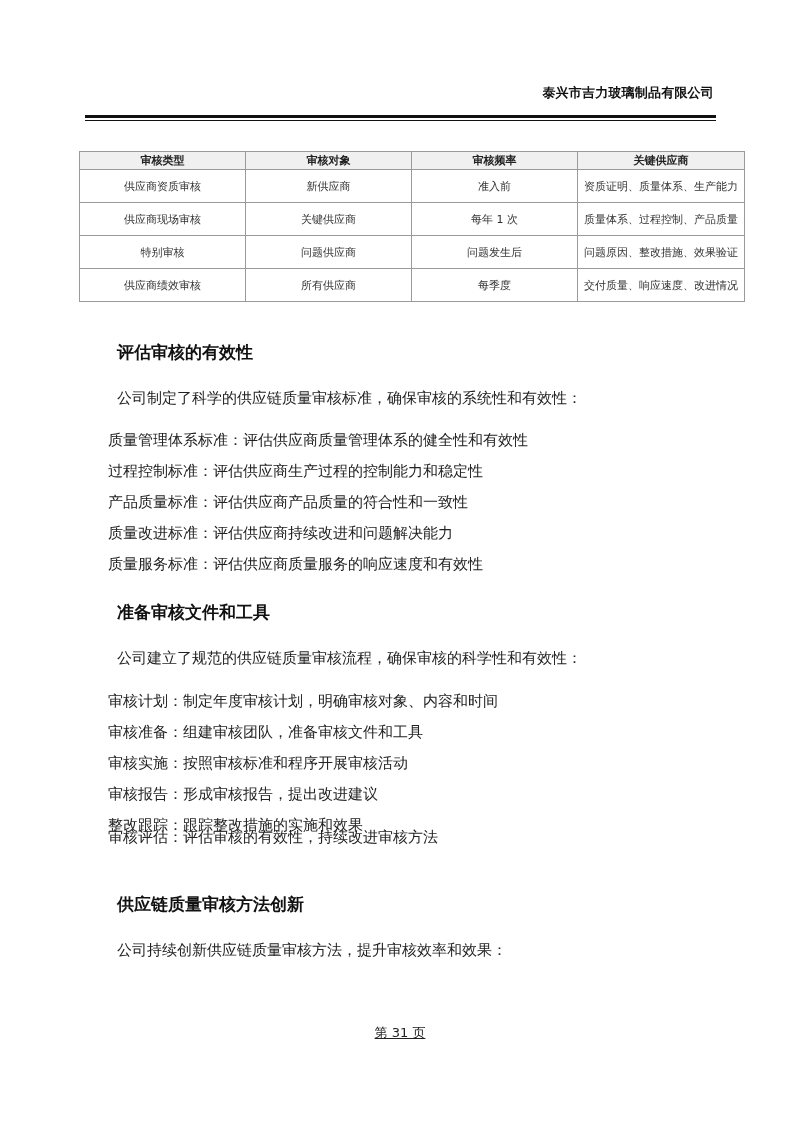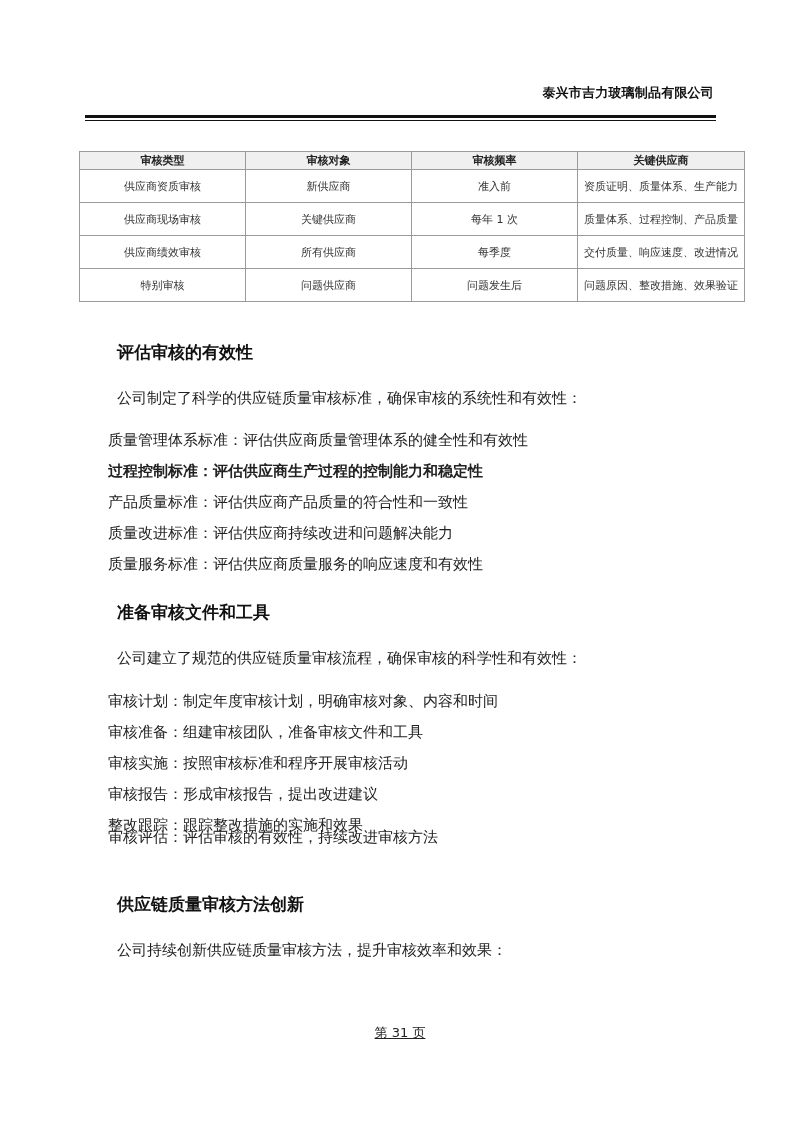--- a/index.html
+++ b/index.html
@@ -51,38 +51,38 @@
       <td>准入前</td>
       <td class="content">资质证明、质量体系、生产能力</td>
     </tr>
     <tr>
       <td>供应商现场审核</td>
       <td>关键供应商</td>
       <td>每年 1 次</td>
       <td class="content">质量体系、过程控制、产品质量</td>
     </tr>
     <tr>
+      <td>特别审核</td>
+      <td>问题供应商</td>
+      <td>问题发生后</td>
+      <td class="content">问题原因、整改措施、效果验证</td>
+    </tr>
+    <tr>
       <td>供应商绩效审核</td>
       <td>所有供应商</td>
       <td>每季度</td>
       <td class="content">交付质量、响应速度、改进情况</td>
-    </tr>
-    <tr>
-      <td>特别审核</td>
-      <td>问题供应商</td>
-      <td>问题发生后</td>
-      <td class="content">问题原因、整改措施、效果验证</td>
     </tr>
   </tbody>
 </table>
 
 <div class="section-title" style="top:341px;">评估审核的有效性</div>
 <div class="intro" style="top:389px;">公司制定了科学的供应链质量审核标准，确保审核的系统性和有效性：</div>
 <div class="list-item" style="top:431px;">质量管理体系标准：评估供应商质量管理体系的健全性和有效性</div>
-<div class="list-item" style="top:462px;font-weight:bold;">过程控制标准：评估供应商生产过程的控制能力和稳定性</div>
+<div class="list-item" style="top:462px;">过程控制标准：评估供应商生产过程的控制能力和稳定性</div>
 <div class="list-item" style="top:493px;">产品质量标准：评估供应商产品质量的符合性和一致性</div>
 <div class="list-item" style="top:524px;">质量改进标准：评估供应商持续改进和问题解决能力</div>
 <div class="list-item" style="top:555px;">质量服务标准：评估供应商质量服务的响应速度和有效性</div>
 
 <div class="section-title" style="top:601px;">准备审核文件和工具</div>
 <div class="intro" style="top:649px;">公司建立了规范的供应链质量审核流程，确保审核的科学性和有效性：</div>
 <div class="list-item" style="top:692px;">审核计划：制定年度审核计划，明确审核对象、内容和时间</div>
 <div class="list-item" style="top:723px;">审核准备：组建审核团队，准备审核文件和工具</div>
 <div class="list-item" style="top:754px;">审核实施：按照审核标准和程序开展审核活动</div>
 <div class="list-item" style="top:785px;">审核报告：形成审核报告，提出改进建议</div>

